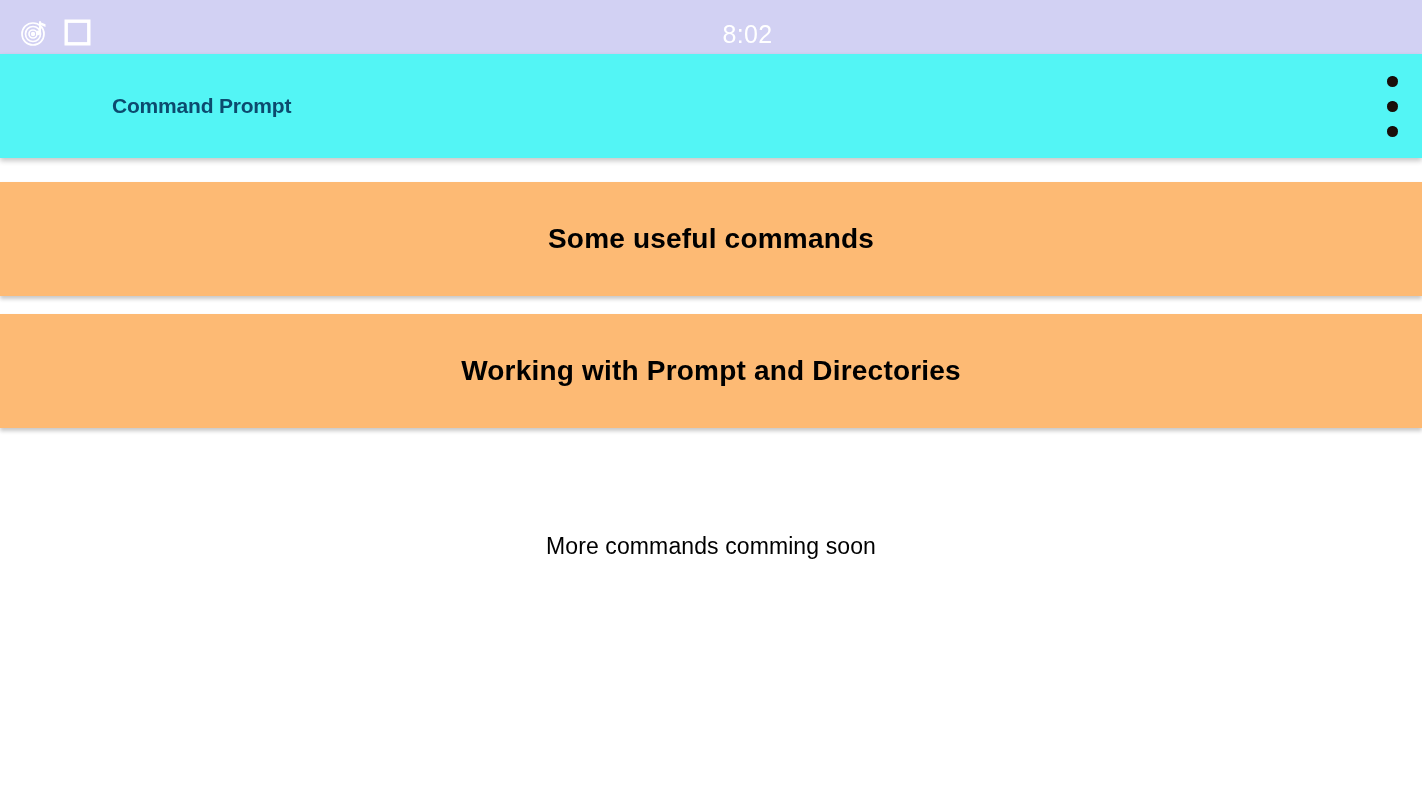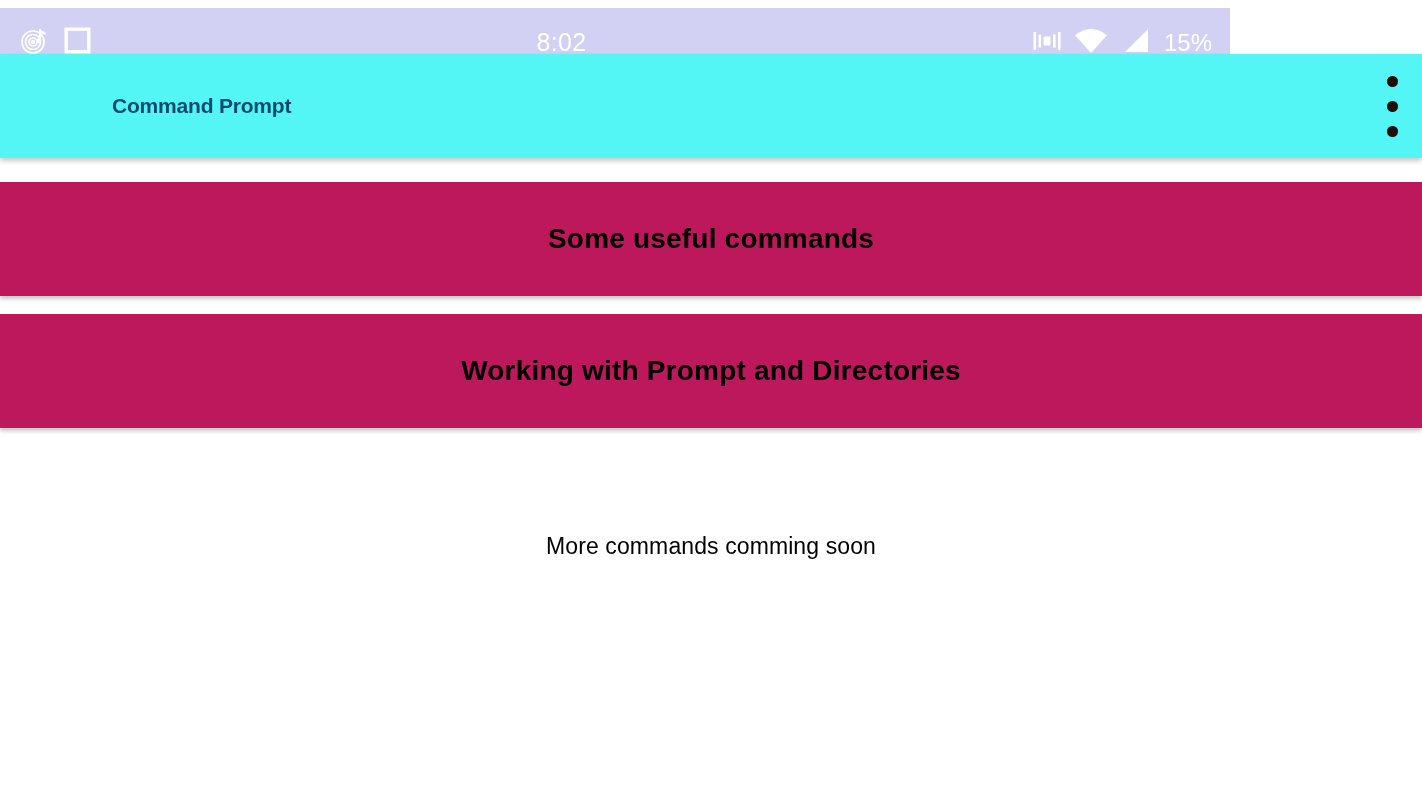--- a/index.html
+++ b/index.html
@@ -16,22 +16,22 @@
   #app {
     position: relative;
     width: 1422px;
     height: 800px;
     background: #ffffff;
   }
 
   
   .status-bar {
     position: absolute;
-    top: 8px; left: 0;
-    width: 1230px;
+    top: 0; left: 0;
+    width: 1422px;
     height: 54px;
     background: #d2d1f3;
     display: flex;
     align-items: center;
     padding: 15px 18px 0 20px;
   }
   .status-left {
     display: flex;
     align-items: center;
     gap: 14px;
@@ -115,21 +115,21 @@
     position: absolute;
     top: 158px; left: 0;
     width: 1422px;
     height: 642px;
     background: #ffffff;
   }
   .cmd-button {
     position: absolute;
     left: 0;
     width: 1422px;
-    background: #be185d;
+    background: #fdba74;
     display: flex;
     align-items: center;
     justify-content: center;
     border: none;
     outline: none;
     box-shadow: 0 3px 4px rgba(0,0,0,0.22);
     font-family: "Liberation Sans", sans-serif;
     cursor: pointer;
   }
   .cmd-button .btn-label {
@@ -178,44 +178,20 @@
         <svg width="27" height="27" viewBox="0 0 27 27">
           <rect x="2.2" y="2.2" width="22.6" height="22.6" fill="none" stroke="#ffffff" stroke-width="3.4"></rect>
         </svg>
       </span>
     </div>
 
     <div class="status-center">
       <span class="status-clock">8:02</span>
     </div>
 
-    <div class="status-right">
-      <span class="sicon">
-        <svg width="30" height="26" viewBox="0 0 30 26">
-          <g fill="#ffffff">
-            <rect x="1.5" y="4" width="2.6" height="18"></rect>
-            <rect x="6.5" y="6.5" width="2.6" height="13"></rect>
-            <rect x="11.5" y="8.5" width="7" height="9" rx="1.2"></rect>
-            <rect x="21" y="6.5" width="2.6" height="13"></rect>
-            <rect x="26" y="4" width="2.6" height="18"></rect>
-          </g>
-        </svg>
-      </span>
-      <span class="sicon">
-        <svg width="34" height="26" viewBox="0 0 34 26">
-          <path d="M1 7.2 A24 24 0 0 1 33 7.2 L17 25 Z" fill="#ffffff"></path>
-        </svg>
-      </span>
-      <span class="sicon">
-        <svg width="30" height="26" viewBox="0 0 30 26">
-          <path d="M28 1 L28 24 L5 24 Z" fill="#ffffff"></path>
-        </svg>
-      </span>
-      <span class="status-battery">15%</span>
-    </div>
   </div>
 
   <div class="app-bar">
     <div class="app-title">Command Prompt</div>
     <div class="overflow-menu">
       <span class="dot"></span>
       <span class="dot"></span>
       <span class="dot"></span>
     </div>
   </div>

